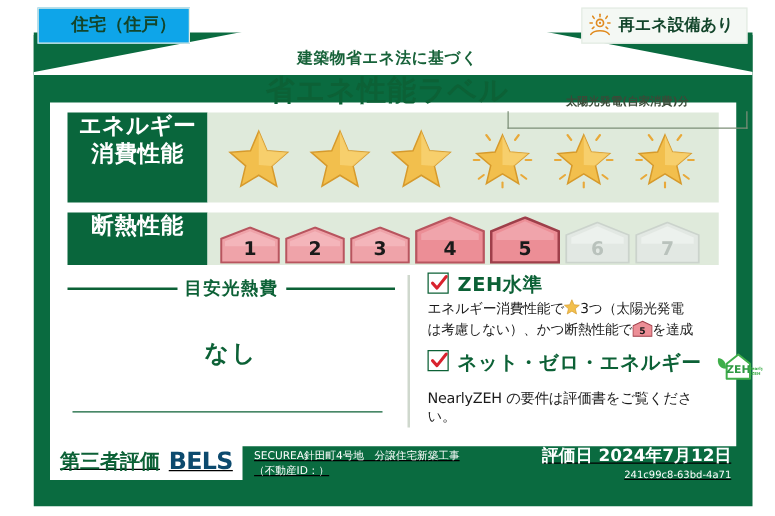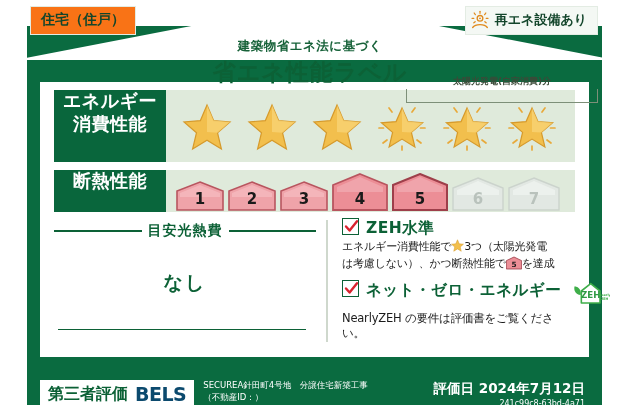--- a/index.html
+++ b/index.html
@@ -43,22 +43,22 @@
     left: 27px; top: 26px;
     width: 575px; height: 34px;
     background: #0a6b40;
     z-index: 0;
   }
 
   
   .tag-left {
     position: absolute;
     left: 30px; top: 6px;
-    background: #f97316;
-    padding: 4px 10px 5px 10px;
+    background: #0ea5e9;
+    padding: 4px 10px 5px 26px;
     font-size: 14px; font-weight: bold;
     color: #13452b;
     letter-spacing: 0px;
     z-index: 12;
     border: 1px solid #e3ece3;
   }
   .tag-right {
     position: absolute;
     right: 22px; top: 6px;
     background: #f4f8f4;
@@ -228,24 +228,25 @@
   .zeh-line2 { margin-top: 8px; }
   .zeh-logo { width: 40px; height: 26px; flex: none; margin-left: 2px; }
   .zeh-note {
     margin-top: 5px;
     font-size: 11.5px; color: #1b1b1b; letter-spacing: -0.2px;
   }
 
   
   .footer {
     position: absolute;
-    left: 40px; top: 380px;
+    left: 40px; top: 352px;
     width: 549px; height: 32px;
-    display: flex; align-items: flex-start;
+    display: flex; align-items: flex-end;
     z-index: 6;
+    text-decoration: underline;
   }
   .bels-box {
     background: #ffffff;
     padding: 3px 8px 4px 8px;
     display: flex; align-items: center; gap: 7px;
     flex: none;
   }
   .bels-jp { font-size: 16px; font-weight: bold; color: #0c6136; letter-spacing: 0px; }
   .bels-en { font-size: 19px; font-weight: bold; color: #0c4a6e; letter-spacing: -0.5px; }
   .project {

